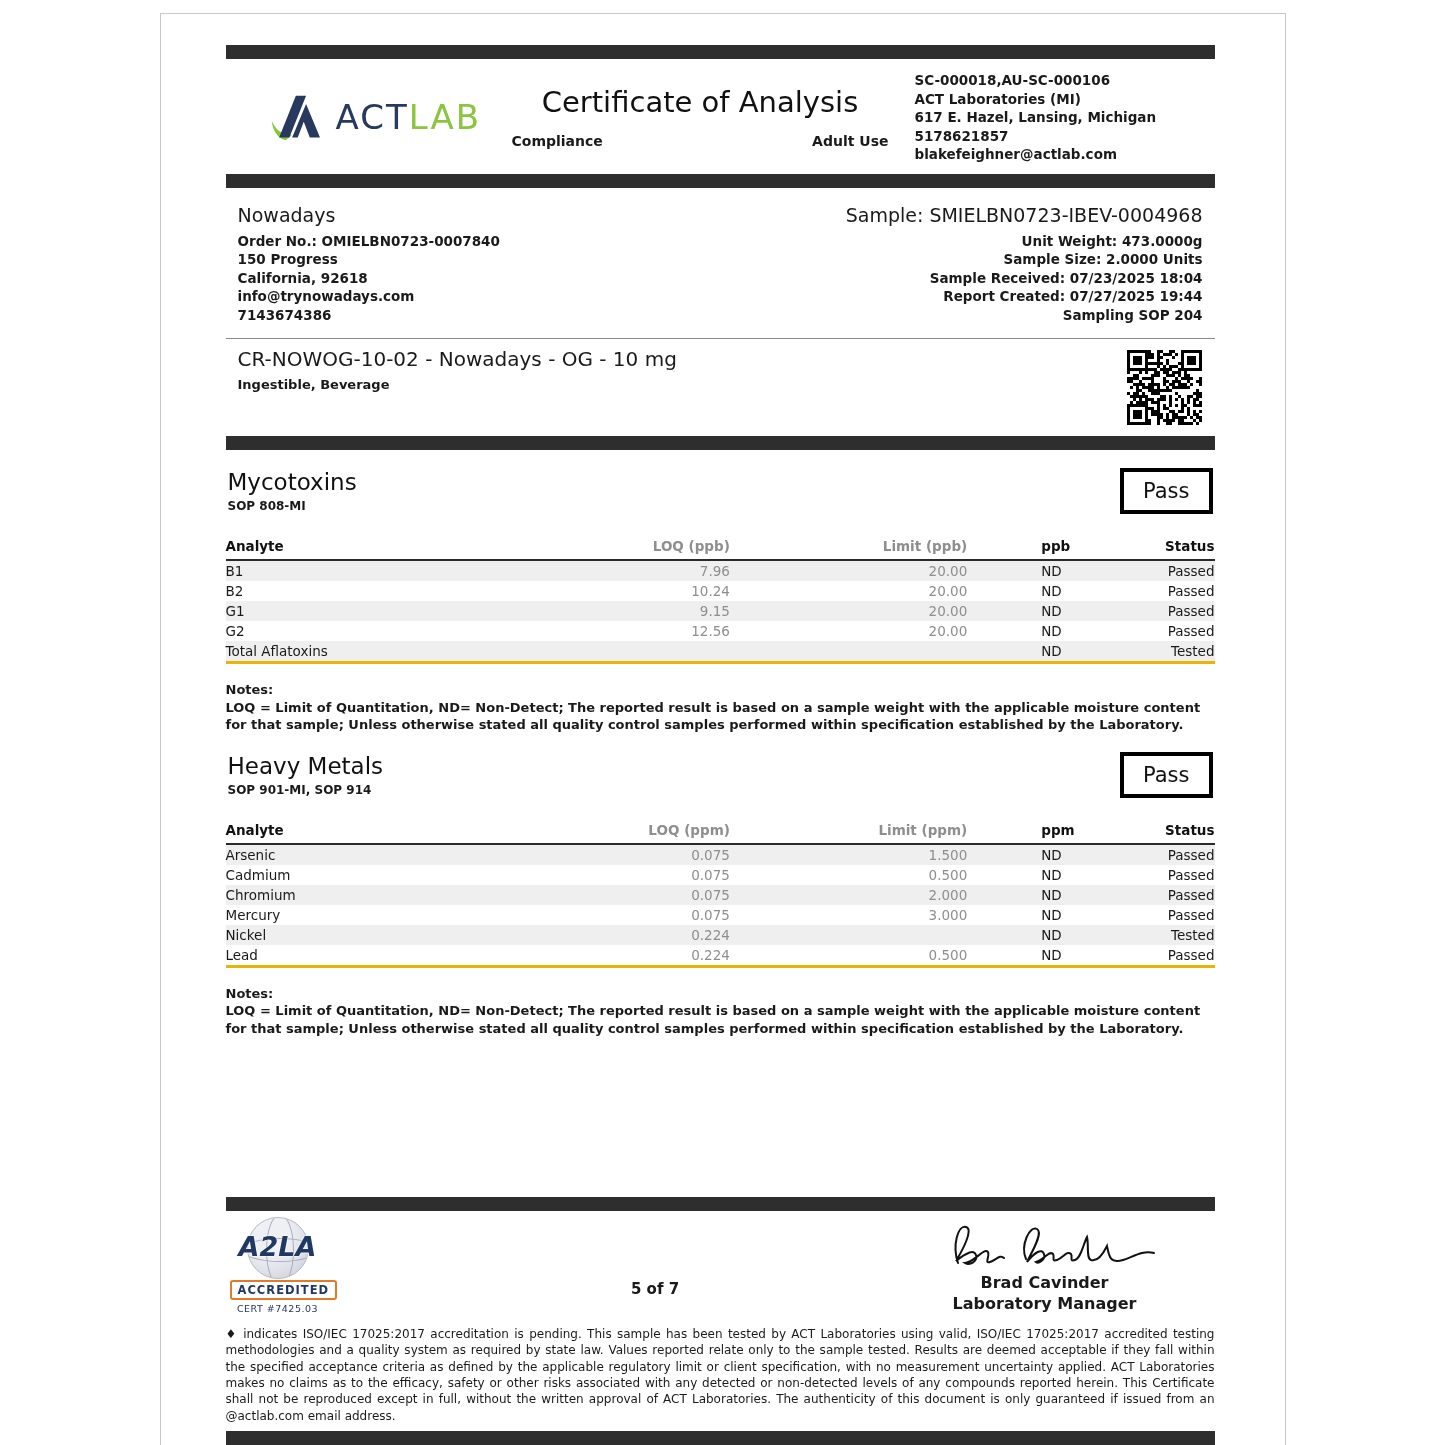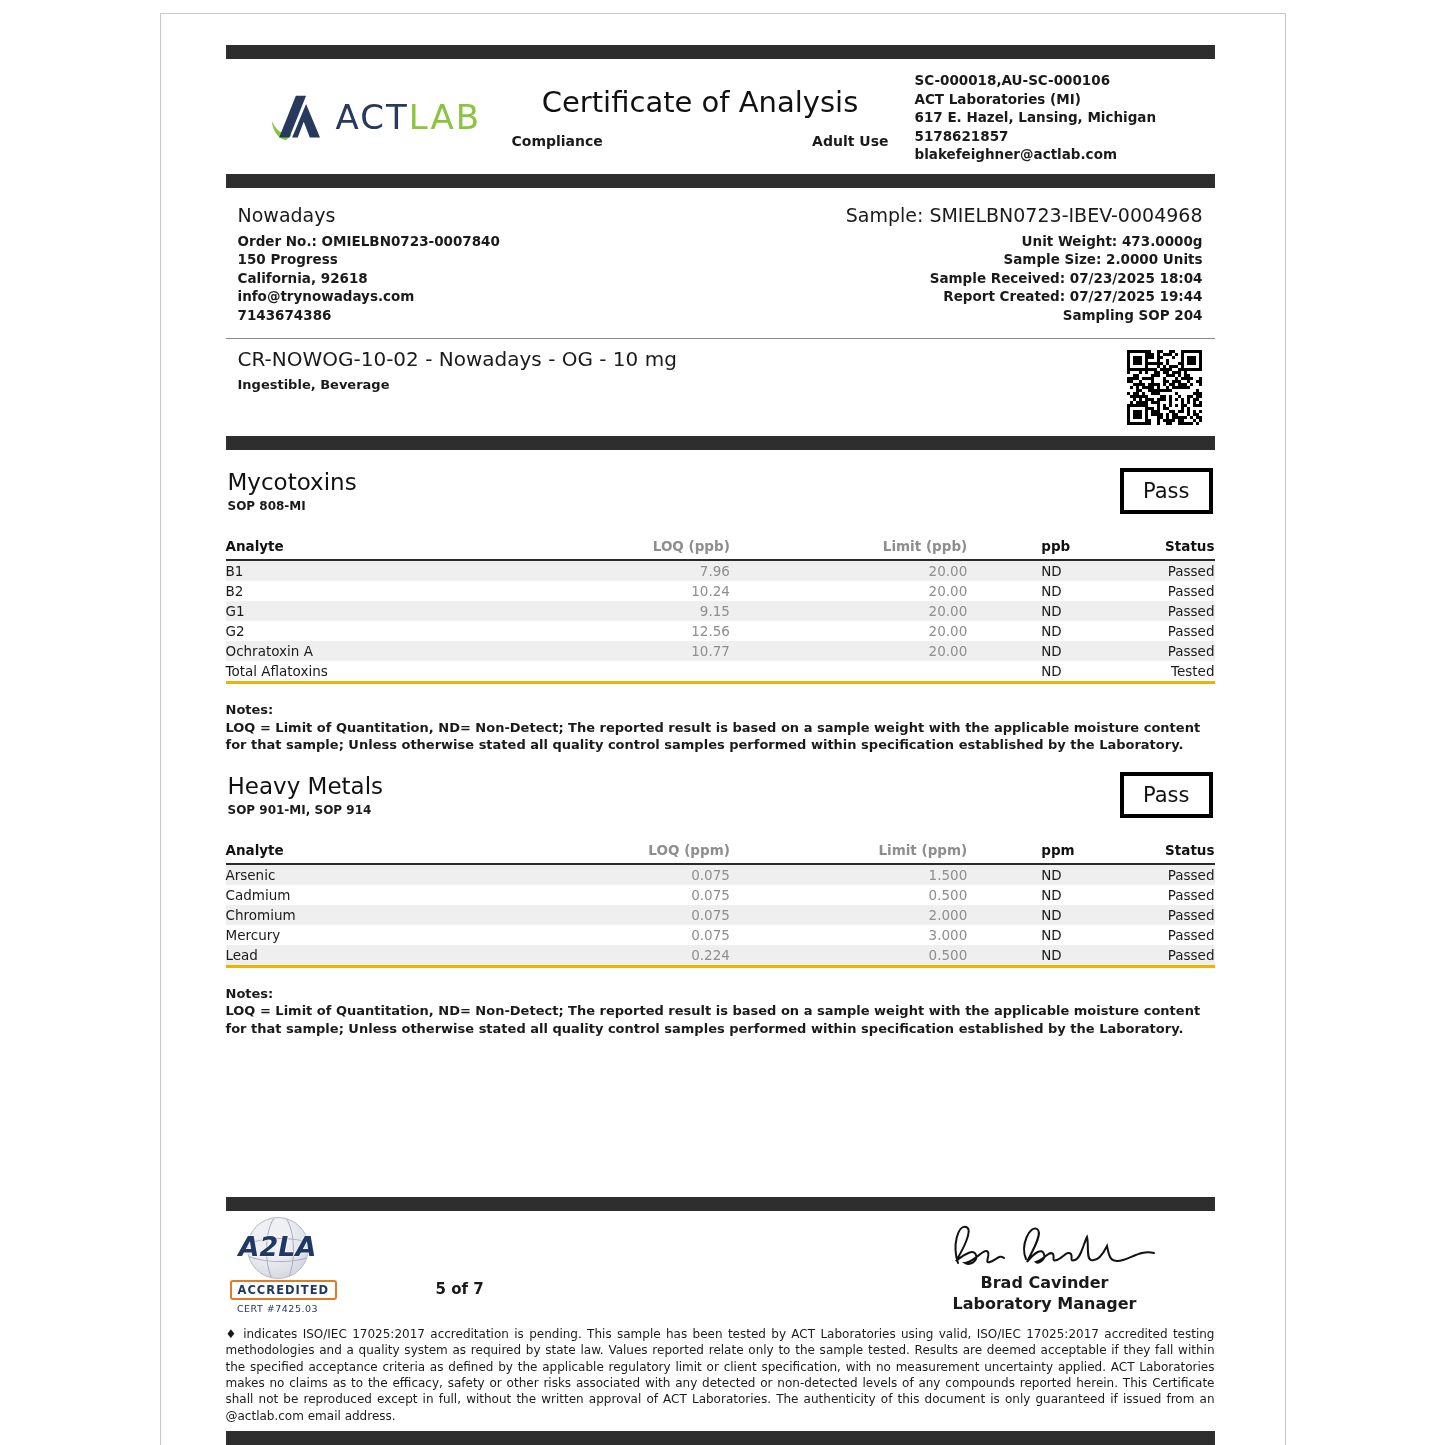--- a/index.html
+++ b/index.html
@@ -68,21 +68,21 @@
   .globe-circle { width:62px; height:62px; border-radius:50%; margin:0 auto;
      background:radial-gradient(circle at 35% 30%, #eef0f4 0 35%, #c9ccd8 100%);
      border:1px solid #b7bac6; position:relative; overflow:hidden; }
   .globe-circle:before { content:""; position:absolute; left:18px; top:-4px; width:26px; height:70px; border:1px solid #aab; border-radius:50%; }
   .globe-circle:after { content:""; position:absolute; left:-6px; top:20px; width:74px; height:22px; border:1px solid #aab; border-radius:50%; }
   .a2la-mark { position:absolute; top:14px; left:0; width:100%; text-align:center;
      font-size:27px; font-weight:bold; font-style:italic; color:#1f3864; text-shadow:0 0 2px #fff, 0 0 2px #fff; }
   .accredited { display:inline-block; border:2px solid #e07b28; border-radius:3px; background:#fff;
      color:#1f3864; font-size:11.5px; font-weight:bold; letter-spacing:1px; padding:1px 6px; margin-top:-10px; position:relative; }
   .cert-num { font-size:9.5px; color:#1f3864; margin-top:3px; letter-spacing:0.5px; }
-  .page-num-wrap { flex:1; align-self:flex-end; padding-bottom:16px; }
+  .page-num-wrap { flex:1; text-align:center; align-self:flex-end; padding-bottom:16px; }
   .page-num { font-size:15px; font-weight:bold; }
   .sign-block { width:340px; text-align:center; }
   .sign-svg { display:block; margin:0 auto; }
   .sign-name { font-size:16px; font-weight:bold; margin-top:0px; }
   .sign-title { font-size:16px; font-weight:bold; margin-top:2px; }
 
   .disclaimer { font-size:12px; line-height:1.36; text-align:justify; margin-top:8px; flex:0 0 auto; }
   .bar-bottom { margin-top:7px; }
 </style>
 </head>
@@ -461,27 +461,20 @@
             <td>Passed</td>
           </tr>
           <tr>
             <td>G2</td>
             <td>12.56</td>
             <td>20.00</td>
             <td>ND</td>
             <td>Passed</td>
           </tr>
           <tr>
-            <td>Ochratoxin A</td>
-            <td>10.77</td>
-            <td>20.00</td>
-            <td>ND</td>
-            <td>Passed</td>
-          </tr>
-          <tr>
             <td>Total Aflatoxins</td>
             <td></td>
             <td></td>
             <td>ND</td>
             <td>Tested</td>
           </tr>
         </tbody>
     </table>
     <div class="notes">
       <span class="notes-label">Notes:</span>
@@ -537,20 +530,27 @@
             <td>Passed</td>
           </tr>
           <tr>
             <td>Mercury</td>
             <td>0.075</td>
             <td>3.000</td>
             <td>ND</td>
             <td>Passed</td>
           </tr>
           <tr>
+            <td>Nickel</td>
+            <td>0.224</td>
+            <td></td>
+            <td>ND</td>
+            <td>Tested</td>
+          </tr>
+          <tr>
             <td>Lead</td>
             <td>0.224</td>
             <td>0.500</td>
             <td>ND</td>
             <td>Passed</td>
           </tr>
         </tbody>
     </table>
     <div class="notes">
       <span class="notes-label">Notes:</span>

